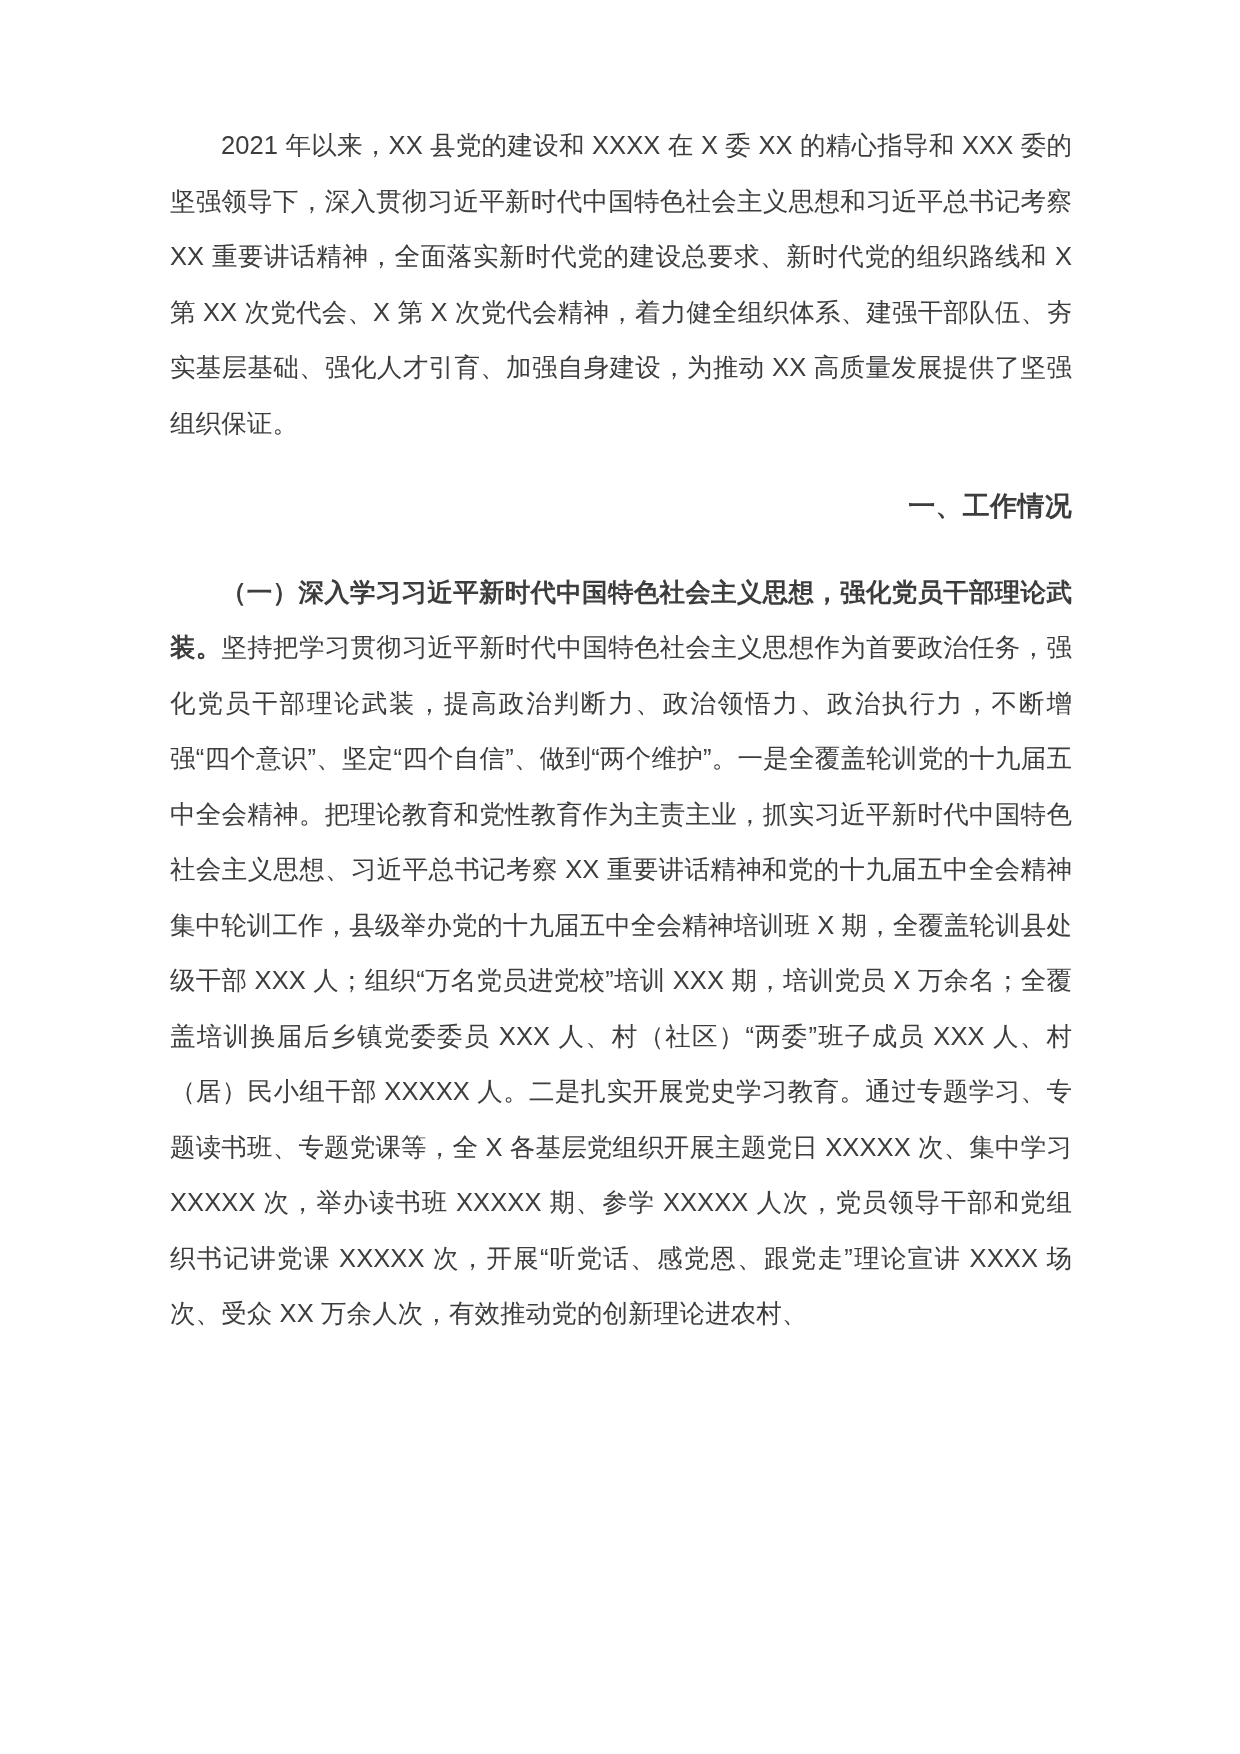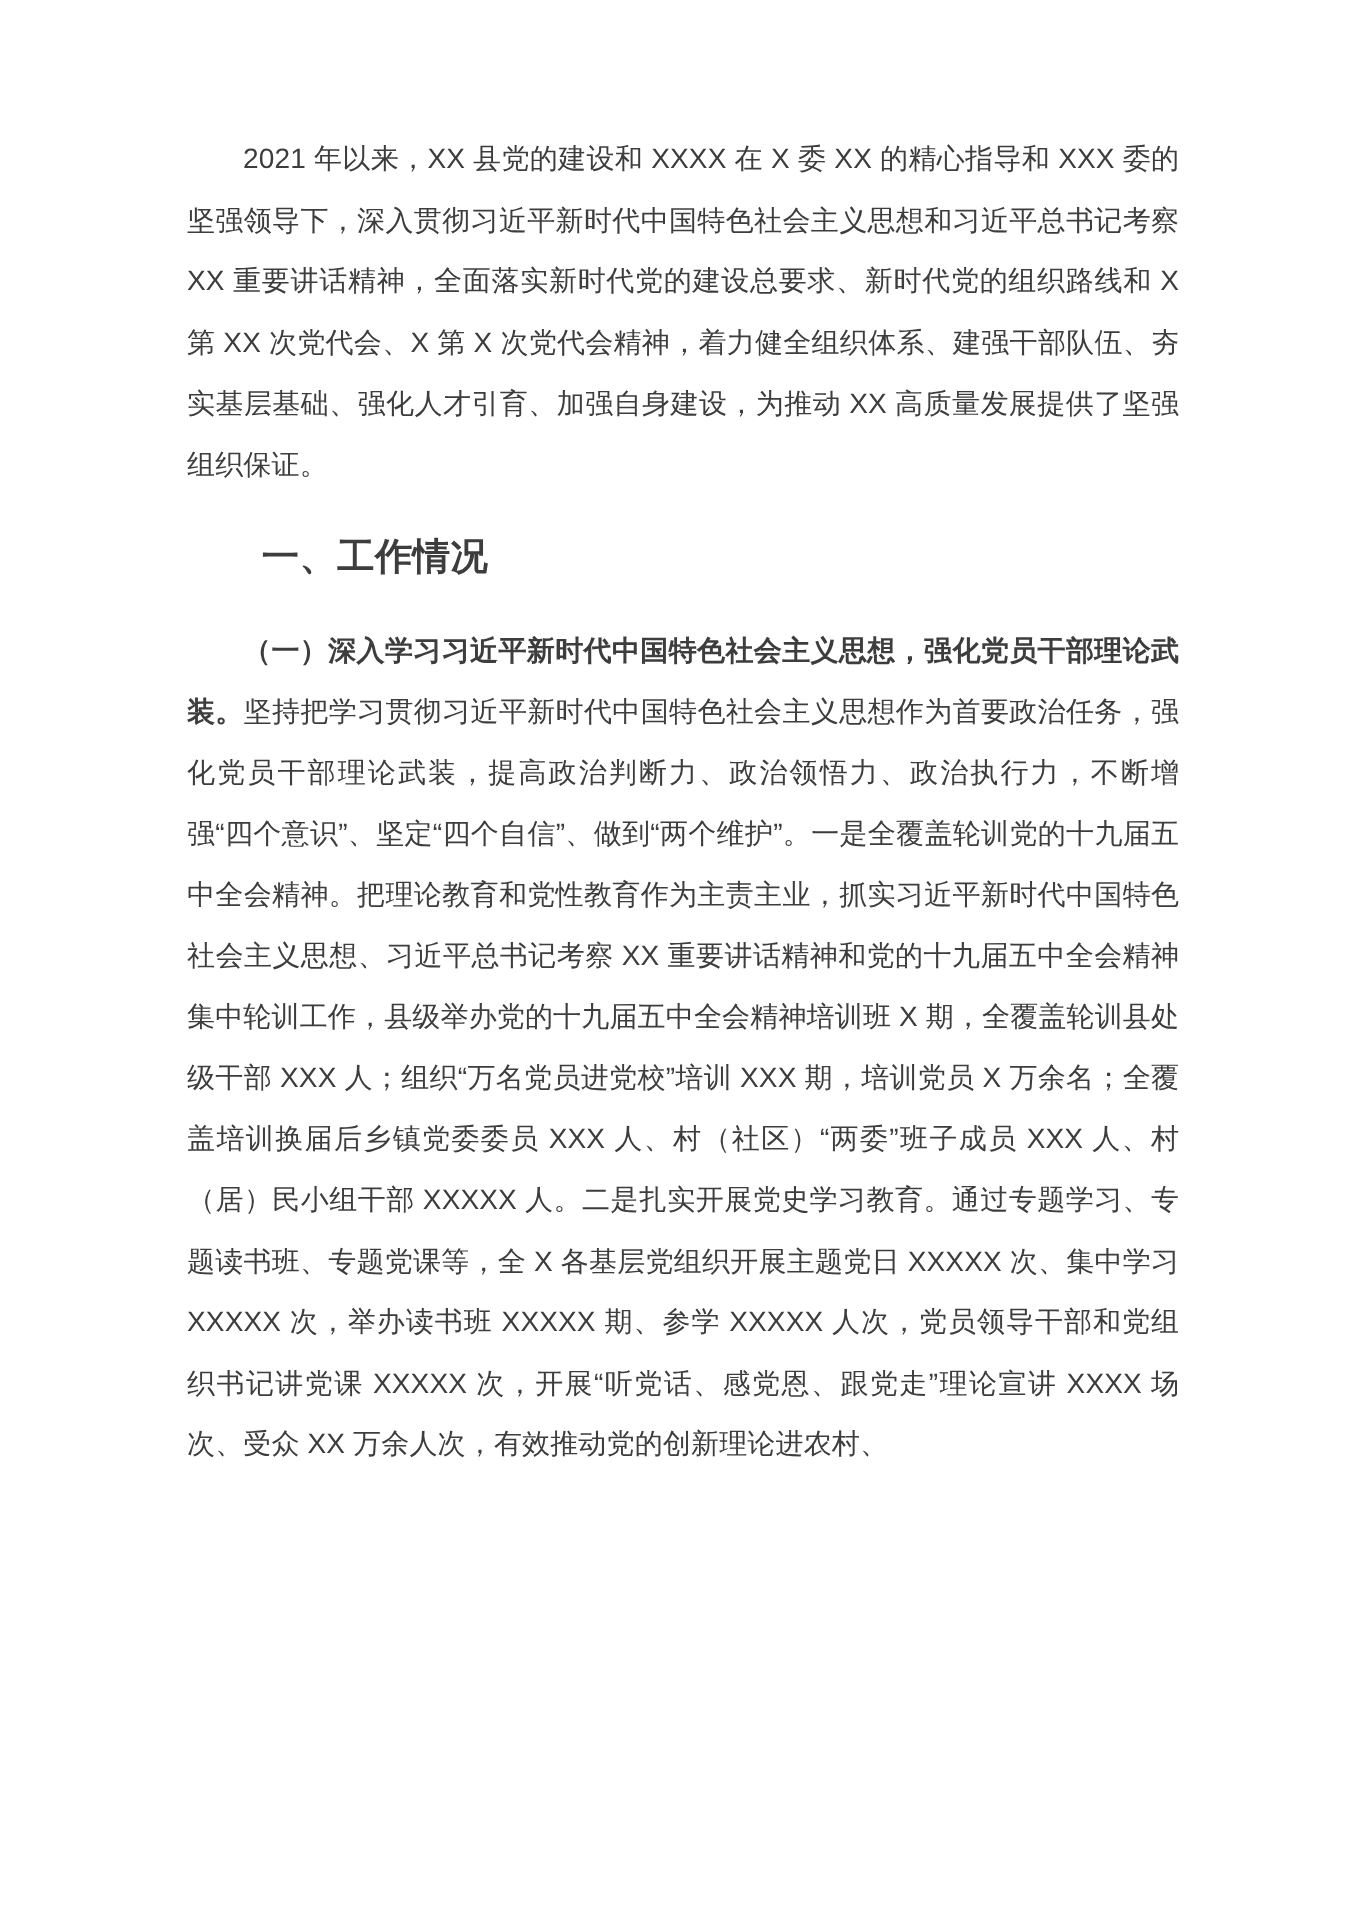--- a/index.html
+++ b/index.html
@@ -29,27 +29,28 @@
     text-justify: inter-ideograph;
     letter-spacing: 0.1px;
     margin: 0;
     color: #3d3d3d;
     word-break: break-all;
   }
   .para-indent {
     text-indent: 2em;
   }
   .section-heading {
-    font-size: 34px;
+    font-size: 27px;
     line-height: 55.5px;
     font-weight: bold;
     margin: 0;
     text-indent: 2em;
     color: #3d3d3d;
     letter-spacing: 0.3px;
+    text-align: right;
   }
   .spacer-sm {
     height: 28px;
   }
   .spacer-md {
     height: 30px;
   }
   b.inline-bold {
     font-weight: bold;
   }

